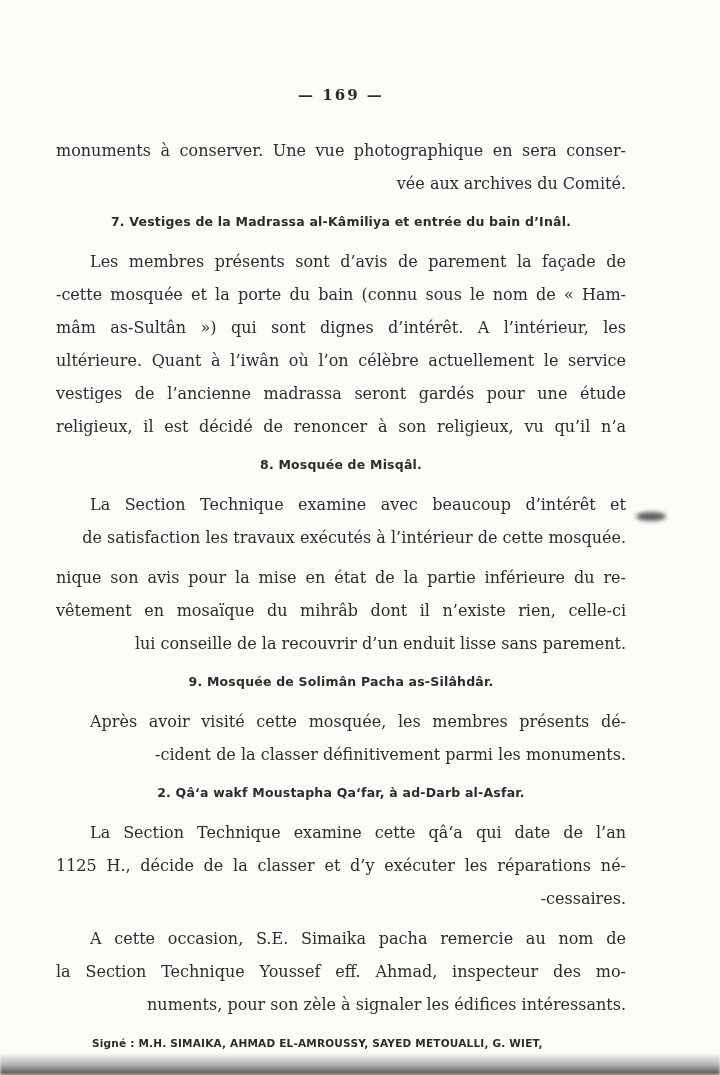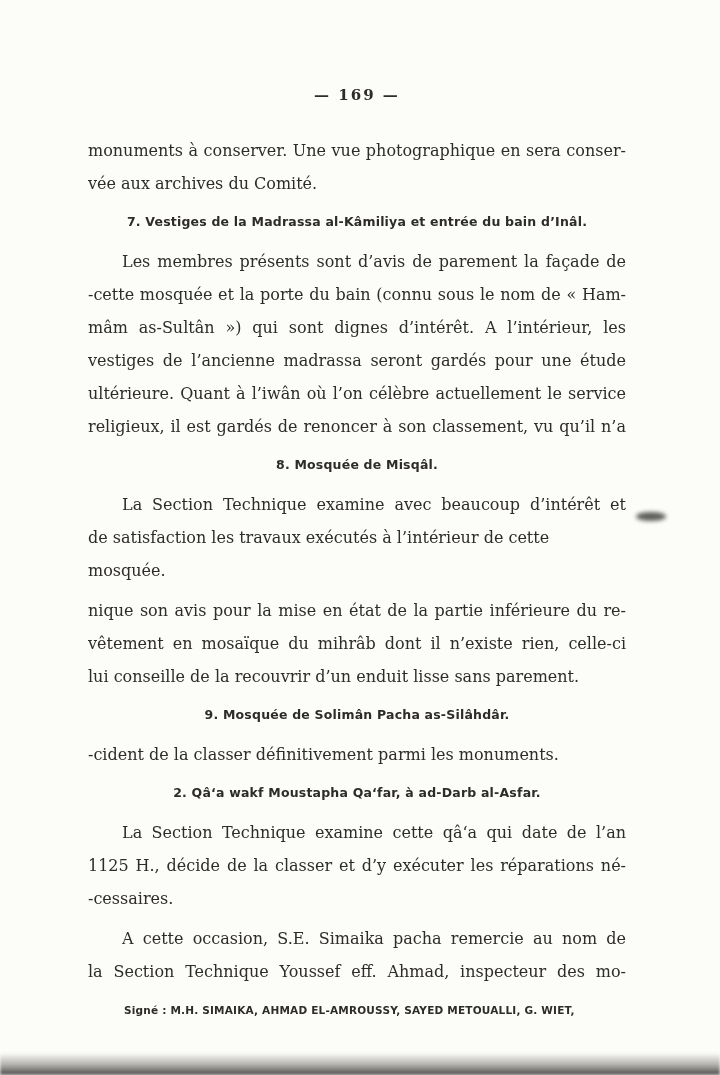--- a/index.html
+++ b/index.html
@@ -3,34 +3,34 @@
 <meta charset="utf-8">
 <style>
   html,body{margin:0;padding:0;background:#ffffff;}
   .page{
     position:relative;
     width:720px;height:1075px;
     background:#fcfcf9;
     color:#2e2c2a;
     font-family:"DejaVu Serif","Liberation Serif",serif;
     box-sizing:border-box;
-    padding:86px 94px 0 88px;
+    padding:86px 94px 0 56px;
     overflow:hidden;
   }
   .pageno{
     text-align:center;
     font-weight:700;
     font-size:15px;
     letter-spacing:2px;
     margin:0 0 30px 0;
   }
   .para{margin:0 0 7px 0;font-size:16px;line-height:33px;}
   .ln{display:block;}
   .j{text-align:justify;text-align-last:justify;}
-  .l{text-align:left;}
+  .l{text-align:right;}
   .ind{text-indent:34px;}
   .hd{
     margin:14px 0 16px 0;
     font-family:"DejaVu Sans","Liberation Sans",sans-serif;
     font-size:12.5px;
     font-weight:700;
     text-align:center;
     letter-spacing:0.2px;
   }
   .sig{
@@ -72,55 +72,57 @@
     <span class="ln j">monuments à conserver. Une vue photographique en sera conser-</span>
     <span class="ln l">vée aux archives du Comité.</span>
   </p>
 
   <h3 class="hd">7. Vestiges de la Madrassa al-Kâmiliya et entrée du bain d’Inâl.</h3>
 
   <p class="para">
     <span class="ln j ind">Les membres présents sont d’avis de parement la façade de</span>
     <span class="ln j">-cette mosquée et la porte du bain (connu sous le nom de « Ham-</span>
     <span class="ln j">mâm as-Sultân ») qui sont dignes d’intérêt. A l’intérieur, les</span>
+    <span class="ln j">ultérieure. Quant à l’iwân où l’on célèbre actuellement le service</span>
     <span class="ln j">vestiges de l’ancienne madrassa seront gardés pour une étude</span>
-    <span class="ln j">ultérieure. Quant à l’iwân où l’on célèbre actuellement le service</span>
-    <span class="ln j">religieux, il est gardés de renoncer à son classement, vu qu’il n’a</span>
+    <span class="ln j">religieux, il est décidé de renoncer à son religieux, vu qu’il n’a</span>
   </p>
 
   <h3 class="hd">8. Mosquée de Misqâl.</h3>
 
   <p class="para">
     <span class="ln j ind">La Section Technique examine avec beaucoup d’intérêt et</span>
     <span class="ln l">de satisfaction les travaux exécutés à l’intérieur de cette mosquée.</span>
   </p>
 
   <p class="para">
     <span class="ln j">nique son avis pour la mise en état de la partie inférieure du re-</span>
     <span class="ln j">vêtement en mosaïque du mihrâb dont il n’existe rien, celle-ci</span>
     <span class="ln l">lui conseille de la recouvrir d’un enduit lisse sans parement.</span>
   </p>
 
   <h3 class="hd">9. Mosquée de Solimân Pacha as-Silâhdâr.</h3>
 
   <p class="para">
+    <span class="ln j ind">Après avoir visité cette mosquée, les membres présents dé-</span>
     <span class="ln l">-cident de la classer définitivement parmi les monuments.</span>
   </p>
 
   <h3 class="hd">2. Qâ‘a wakf Moustapha Qa‘far, à ad-Darb al-Asfar.</h3>
 
   <p class="para">
     <span class="ln j ind">La Section Technique examine cette qâ‘a qui date de l’an</span>
     <span class="ln j">1125 H., décide de la classer et d’y exécuter les réparations né-</span>
     <span class="ln l">-cessaires.</span>
   </p>
 
   <p class="para">
     <span class="ln j ind">A cette occasion, S.E. Simaika pacha remercie au nom de</span>
     <span class="ln j">la Section Technique Youssef eff. Ahmad, inspecteur des mo-</span>
+    <span class="ln l">numents, pour son zèle à signaler les édifices intéressants.</span>
   </p>
 
   <div class="sig">
     <span class="ln s1">Signé : M.H. SIMAIKA, AHMAD EL-AMROUSSY, SAYED METOUALLI, G. WIET,</span>
 
   </div>
 
   <div class="smudge"></div>
   <div class="shadow-bottom"></div>
 

